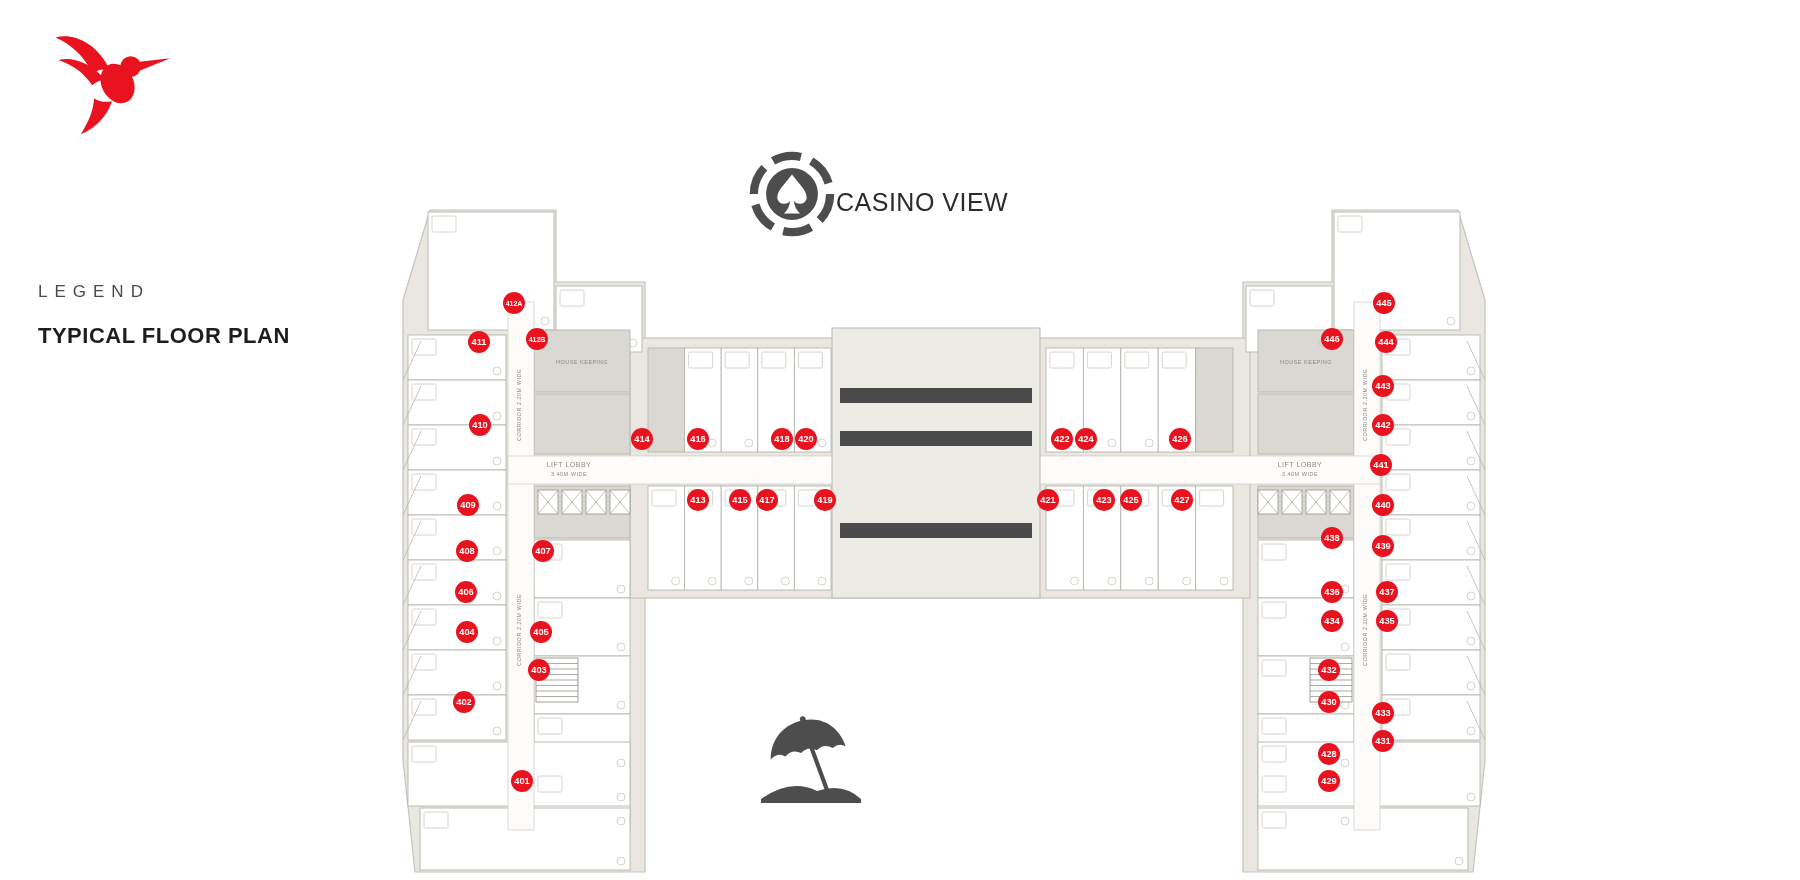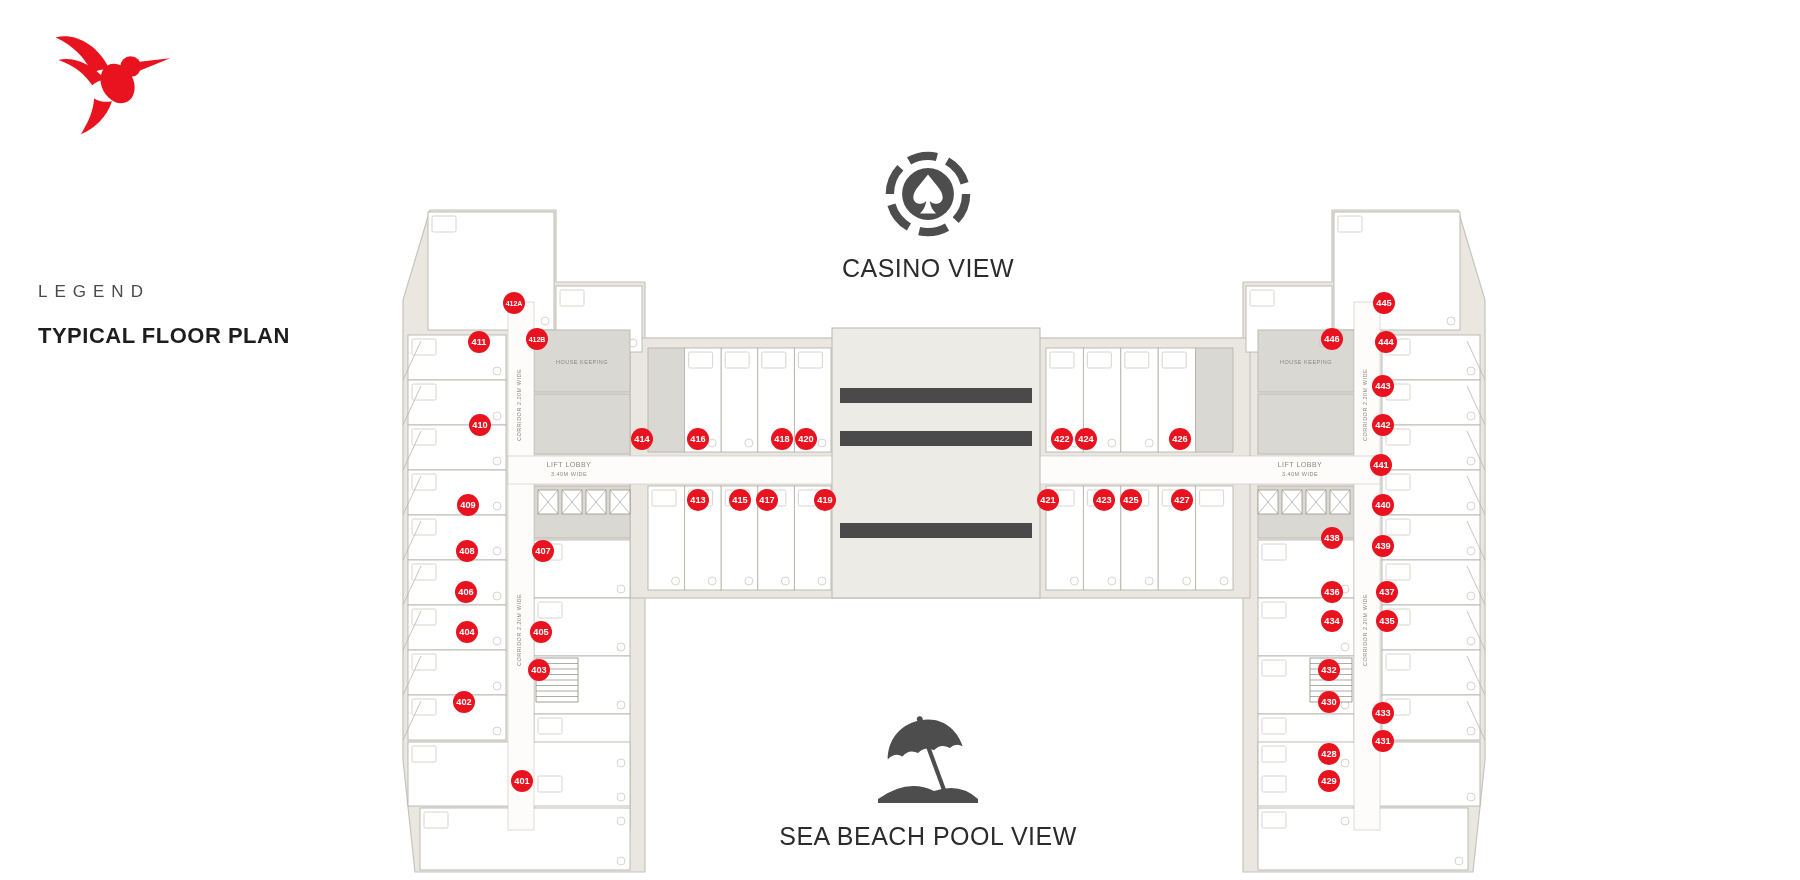--- a/index.html
+++ b/index.html
@@ -12,21 +12,21 @@
 
   .logo{position:absolute;left:50px;top:28px;width:122px;height:110px}
   .logo svg{width:100%;height:100%}
   .logo-fill{fill:var(--logo,#e8131f)}
 
   .legend{position:absolute;left:38px;top:282px;width:286px;text-align:left;color:#3f3f3f}
   .legend-eyebrow{font-size:17px;letter-spacing:7px;color:#4a4a4a}
   .legend-title{font-size:22px;font-weight:bold;color:#1d1d1d;letter-spacing:.5px;margin-top:21px}
   .legend-floor{font-size:25px;color:#3d3d3d;letter-spacing:1.5px;margin-top:34px}
 
-  .view{position:absolute;display:flex;flex-direction:column;align-items:center;width:360px}
+  .view{position:absolute;display:flex;flex-direction:row;align-items:center;width:360px}
   .view-top{left:748px;top:150px}
   .view-bottom{left:748px;top:706px}
   .view-label{font-size:25px;color:#2b2b2b;letter-spacing:.5px;margin-top:16px;white-space:nowrap}
   .icon-stroke{stroke:var(--icon,#4d4d4d)}
   .icon-fill{fill:var(--icon,#4d4d4d)}
   .chip{width:88px;height:88px}
   .beach{width:126px;height:100px}
 </style>
 </head>
 <body>
@@ -516,16 +516,15 @@
     <svg class="beach" viewBox="0 0 120 100">
       <g class="icon-fill">
         <g transform="rotate(-10 56 40)">
           <path d="M57,14 C33,14 20,32 18,47 Q26,41 33,46.5 Q41,40 49,46 Q57,40 65,46 Q73,40 81,46.5 Q88,42 94,47 C92,32 81,14 57,14 Z"></path>
           <circle cx="56.5" cy="13" r="3"></circle>
           <path d="M54,20 L58,19 L70,86 L66,87 Z"></path>
         </g>
         <path d="M10,93 Q40,72 66,85 Q92,76 110,93 L110,97 L10,97 Z"></path>
       </g>
     </svg>
-    <div class="view-label">SEA BEACH POOL VIEW</div>
   </div>
 
 </div>
 
 </body></html>

